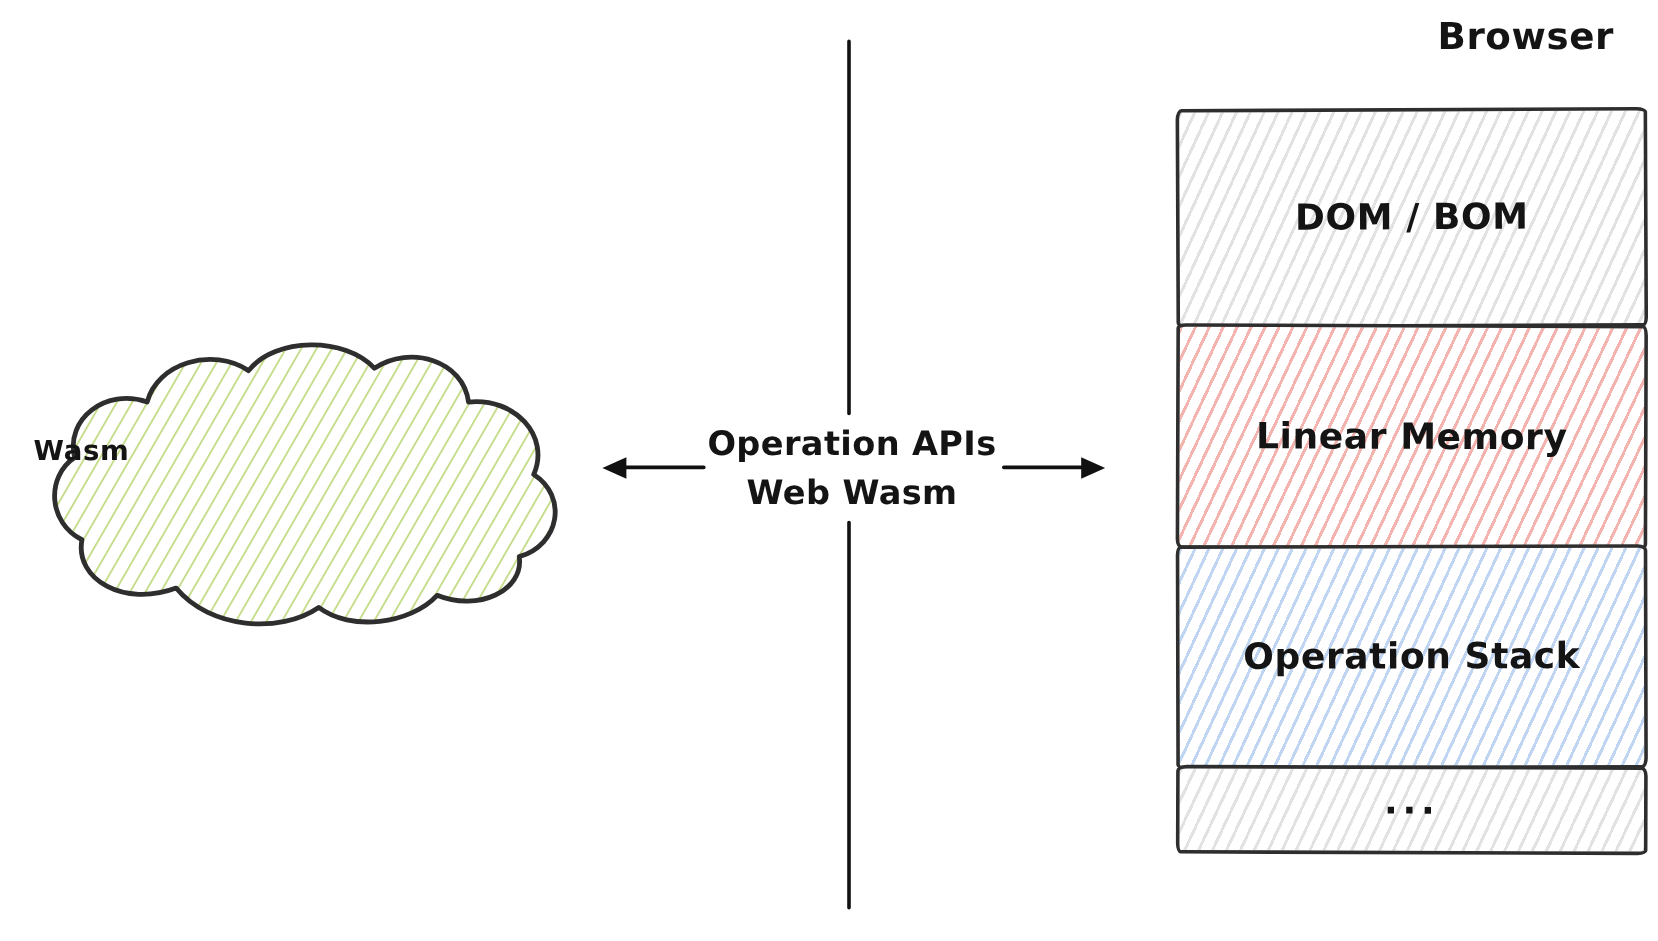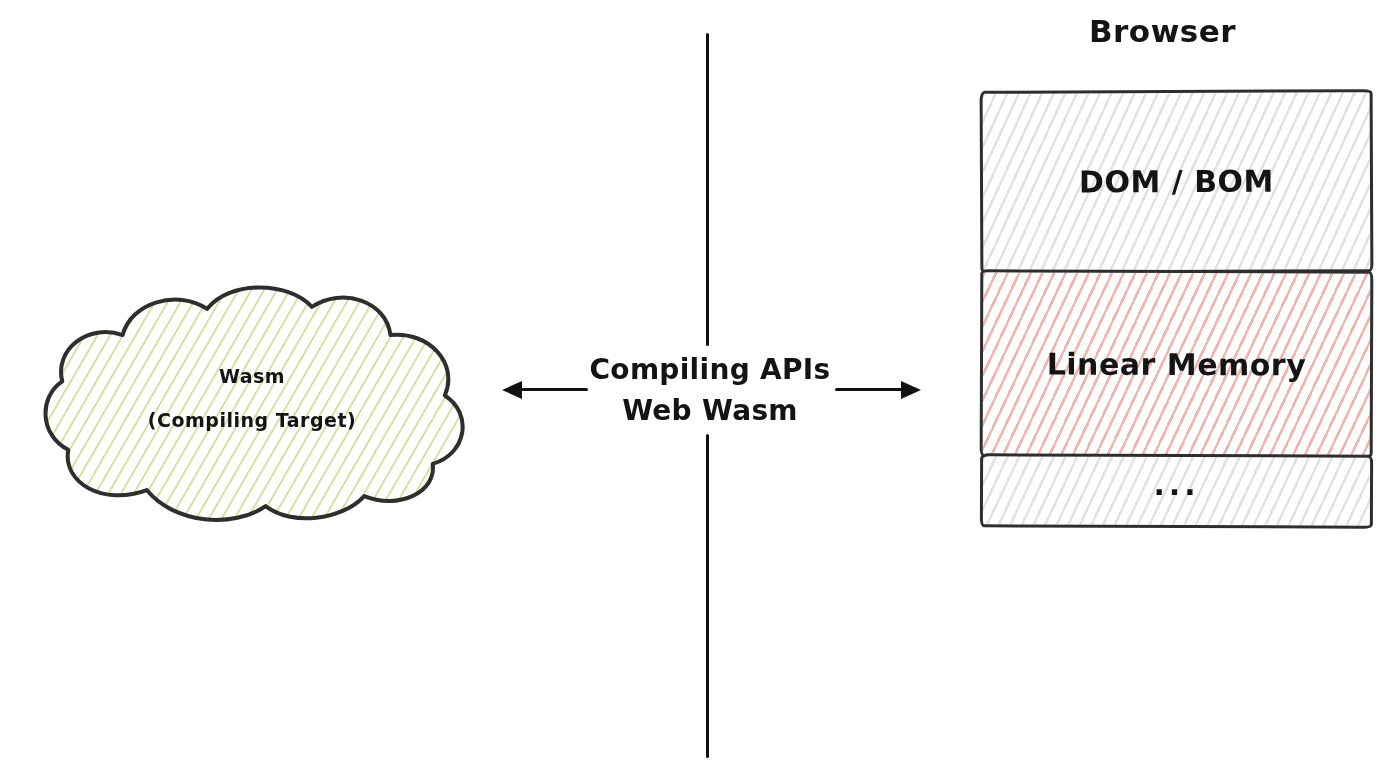--- a/index.html
+++ b/index.html
@@ -20,22 +20,22 @@
     top: 276px;
     width: 448px;
     height: 258px;
   }
   .cloud-wrap svg { display: block; width: 100%; height: 100%; overflow: visible; }
   .cloud-text {
     position: absolute;
     left: 0;
     top: 78px;
     width: 100%;
-    text-align: center;
-    font-size: 19px;
+    text-align: left;
+    font-size: 23px;
     line-height: 44px;
     font-weight: 600;
     letter-spacing: 0.5px;
   }
 
   
   .divider-seg {
     position: absolute;
     left: 706px;
     width: 3px;
@@ -82,21 +82,21 @@
     border-bottom: 9px solid transparent;
     border-left: 20px solid #111111;
   }
 
   
   .browser-title {
     position: absolute;
     left: 980px;
     top: 13px;
     width: 365px;
-    text-align: center;
+    text-align: right;
     font-size: 31px;
     font-weight: 600;
     letter-spacing: 0.5px;
   }
   .stack { position: absolute; left: 980px; top: 90px; width: 393px; }
   .layer {
     position: relative;
     box-sizing: border-box;
     border: 3.5px solid #2e2e2e;
     background-color: #ffffff;
@@ -140,29 +140,28 @@
            C 312 10 356 24 360 58
            C 398 54 428 86 414 118
            C 442 136 436 176 402 186
            C 406 214 368 232 334 218
            C 312 242 262 248 236 228
            C 204 250 146 246 118 212
            Z" fill="url(#cloudHatch)" stroke="#2e2e2e" stroke-width="4" stroke-linejoin="round"></path>
     </svg>
     <div class="cloud-text">
       <div>Wasm</div>
-      <div>(Compiling Target)</div>
     </div>
   </div>
 
   <div class="divider-seg divider-top"></div>
   <div class="divider-seg divider-bottom"></div>
 
   <div class="apis-label">
-    <div>Compiling APIs</div>
+    <div>Operation APIs</div>
     <div>Web Wasm</div>
   </div>
 
   <div class="arrow arrow-left">
     <div class="head"></div>
     <div class="shaft"></div>
   </div>
   <div class="arrow arrow-right">
     <div class="shaft"></div>
     <div class="head"></div>
@@ -170,18 +169,21 @@
 
   <div class="browser-title">Browser</div>
 
   <div class="stack">
     <div class="layer layer-0" style="--hatch: #e2e2e2;">
       <span class="layer-label">DOM / BOM</span>
     </div>
     <div class="layer layer-1" style="--hatch: #f3b4af;">
       <span class="layer-label">Linear Memory</span>
     </div>
+    <div class="layer layer-2" style="--hatch: #bfd5f2;">
+      <span class="layer-label">Operation Stack</span>
+    </div>
     <div class="layer layer-3" style="--hatch: #e2e2e2;">
       <span class="layer-label">...</span>
     </div>
   </div>
 
 </div>
 
 </body></html>

